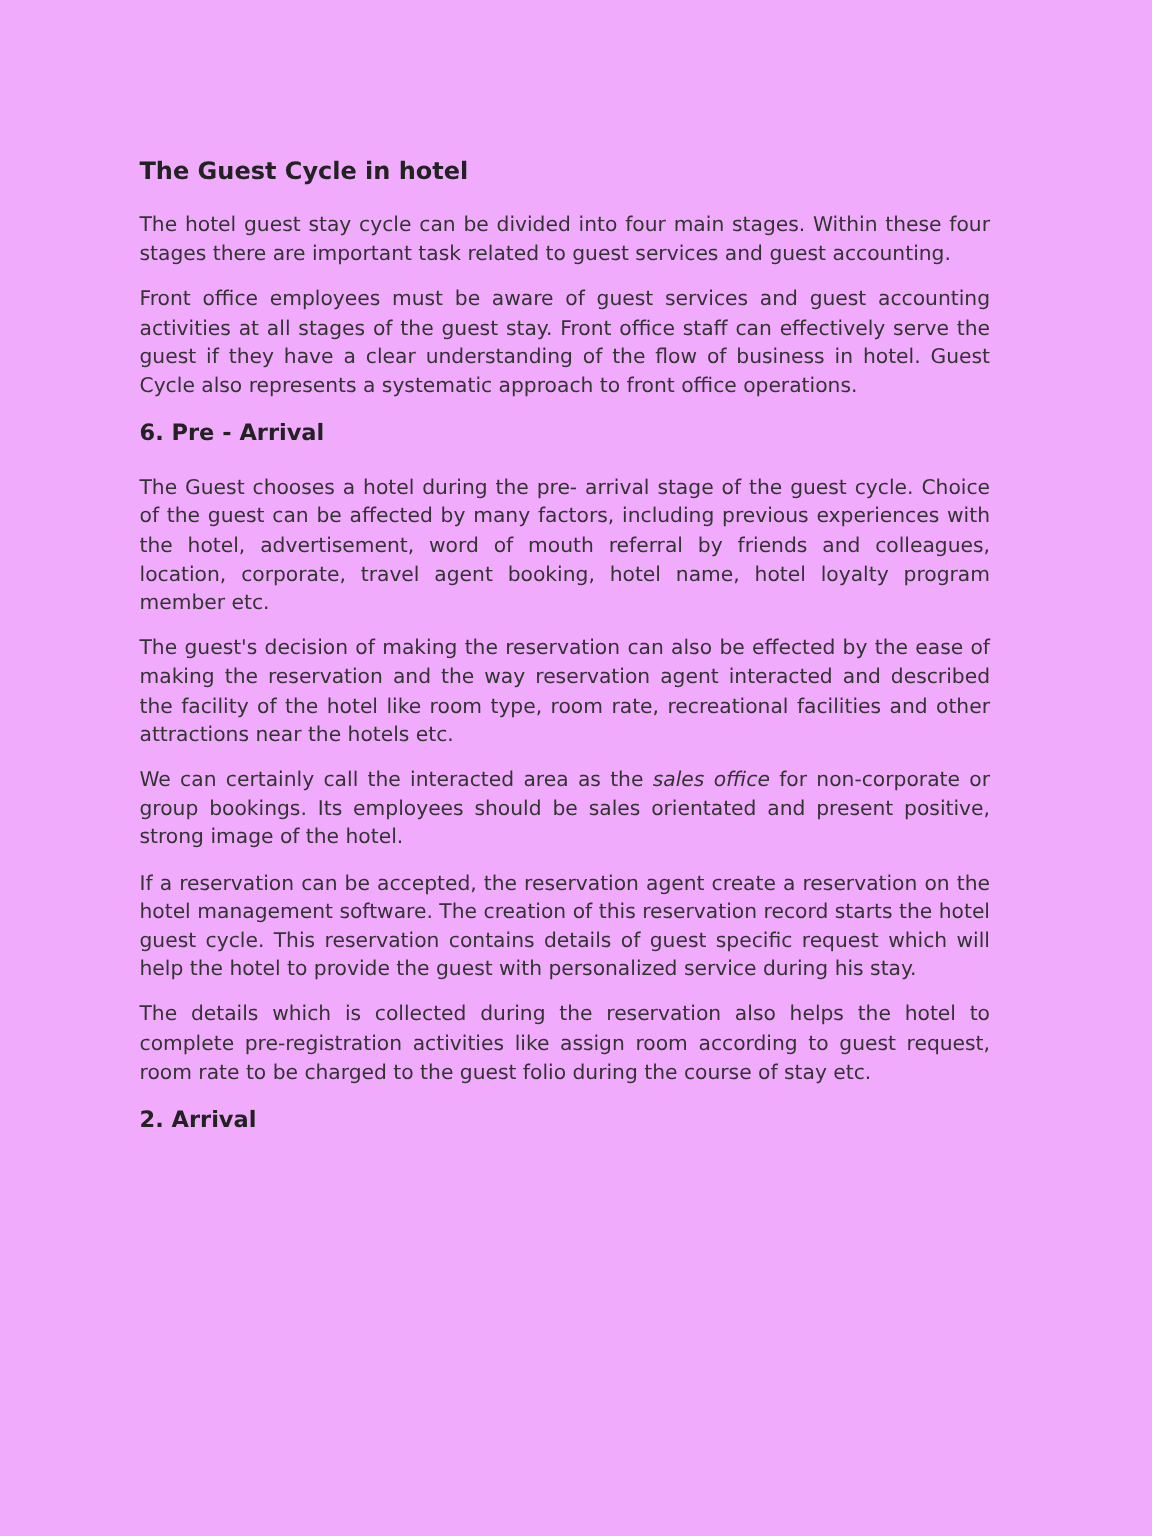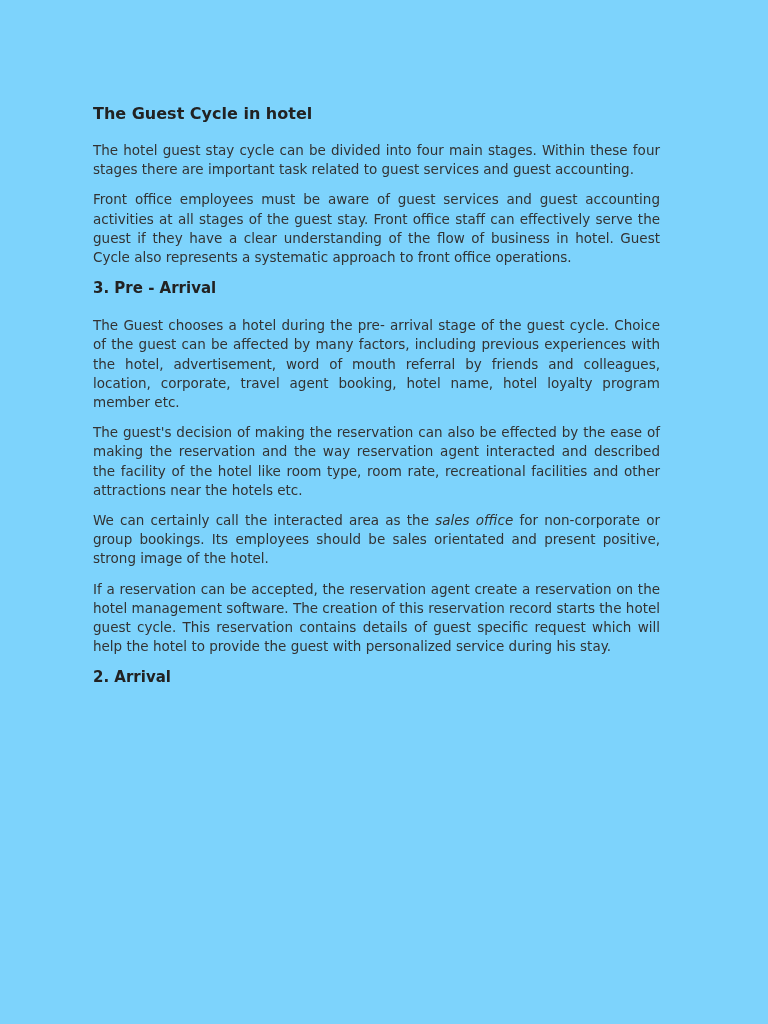--- a/index.html
+++ b/index.html
@@ -5,21 +5,21 @@
   html, body {
     margin: 0;
     padding: 0;
     background: #ffffff;
   }
   .page {
     position: relative;
     width: 768px;
     height: 1024px;
     box-sizing: border-box;
-    background: #7dd3fc;
+    background: #f0abfc;
     padding: 104px 92px 0 93px;
     font-family: "DejaVu Sans", "Liberation Sans", sans-serif;
     font-size: 13.5px;
     line-height: 19.2px;
     color: #333333;
     overflow: hidden;
   }
   .doc-title {
     font-size: 16px;
     line-height: 20px;
@@ -48,27 +48,28 @@
 <body>
 
 <div class="page">
 
   <h1 class="doc-title">The Guest Cycle in hotel</h1>
 
   <p class="body-para">The hotel guest stay cycle can be divided into four main stages. Within these four stages there are important task related to guest services and guest accounting.</p>
 
   <p class="body-para">Front office employees must be aware of guest services and guest accounting activities at all stages of the guest stay. Front office staff can effectively serve the guest if they have a clear understanding of the flow of business in hotel. Guest Cycle also represents a systematic approach to front office operations.</p>
 
-  <h2 class="section-heading">3. Pre - Arrival</h2>
+  <h2 class="section-heading">6. Pre - Arrival</h2>
 
   <p class="body-para">The Guest chooses a hotel during the pre- arrival stage of the guest cycle. Choice of the guest can be affected by many factors, including previous experiences with the hotel, advertisement, word of mouth referral by friends and colleagues, location, corporate, travel agent booking, hotel name, hotel loyalty program member etc.</p>
 
   <p class="body-para">The guest's decision of making the reservation can also be effected by the ease of making the reservation and the way reservation agent interacted and described the facility of the hotel like room type, room rate, recreational facilities and other attractions near the hotels etc.</p>
 
   <p class="body-para"><span>We can certainly call the interacted area as the </span><em>sales office</em><span> for non-corporate or group bookings. Its employees should be sales orientated and present positive, strong image of the hotel.</span></p>
 
   <p class="body-para">If a reservation can be accepted, the reservation agent create a reservation on the hotel management software. The creation of this reservation record starts the hotel guest cycle. This reservation contains details of guest specific request which will help the hotel to provide the guest with personalized service during his stay.</p>
 
+  <p class="body-para">The details which is collected during the reservation also helps the hotel to complete pre-registration activities like assign room according to guest request, room rate to be charged to the guest folio during the course of stay etc.</p>
 
 
   <h2 class="section-heading">2. Arrival</h2>
 
 </div>
 
 </body></html>

